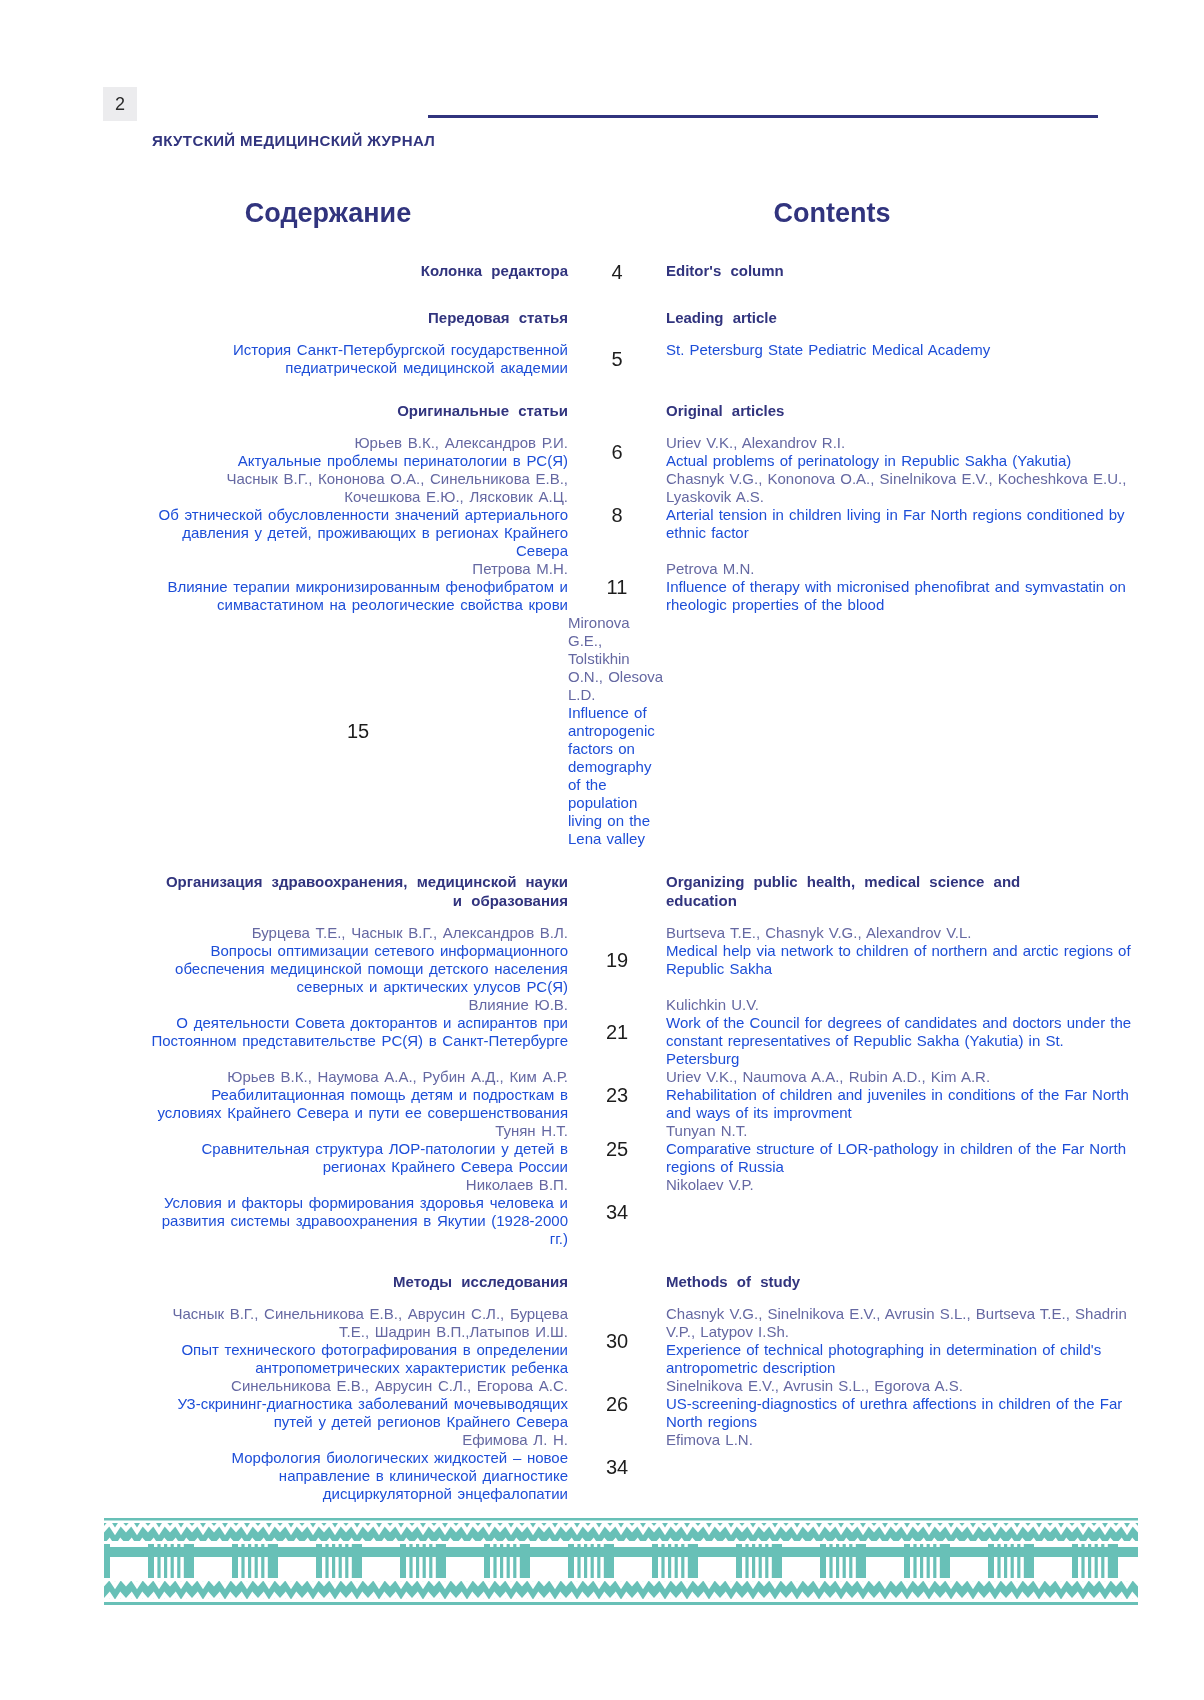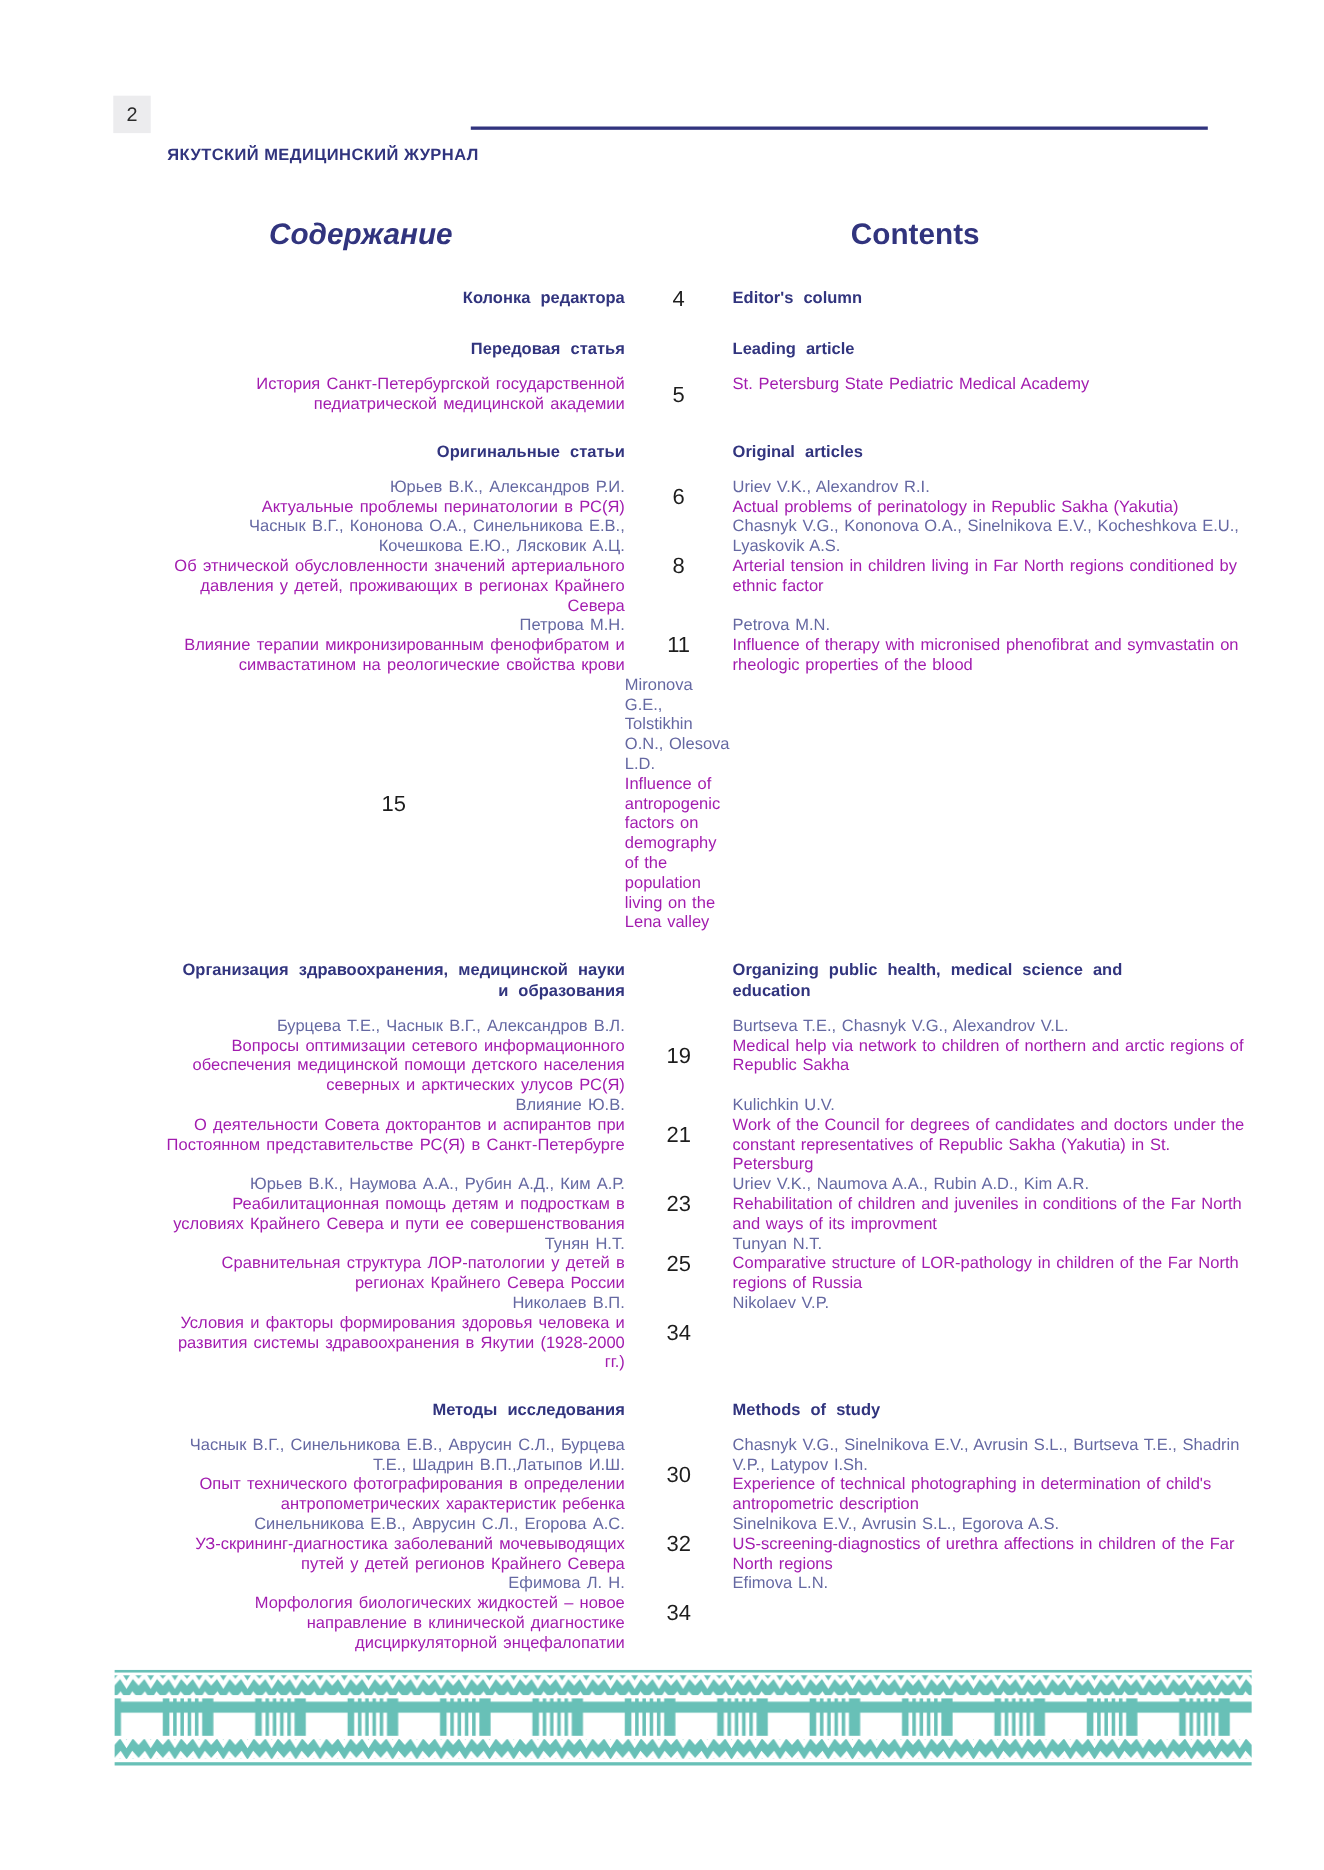--- a/index.html
+++ b/index.html
@@ -23,42 +23,42 @@
     background:var(--navy,#31347e);
   }
 
   
   .toc { position:absolute; left:148px; top:198px; width:1010px; }
   .grid3 { display:grid; grid-template-columns:420px 98px 472px; }
   .toc-titles { margin-bottom:32px; }
   .toc-title-ru, .toc-title-en {
     font-size:27px; font-weight:bold; color:var(--navy,#31347e); text-align:center;
   }
-  .toc-title-ru { padding-right:60px;font-style:italic; }
+  .toc-title-ru { padding-right:60px; }
   .toc-title-en { padding-right:140px; }
 
   .section { margin-top:24px; }
   .section:first-of-type { margin-top:0; }
   .section-heading { margin-bottom:14px; }
   .heading-ru, .heading-en {
     font-size:15px; line-height:19px; font-weight:bold; color:var(--navy,#31347e);
     word-spacing:5px;
   }
   .heading-ru { text-align:right; }
   .heading-en { max-width:412px; }
   .heading-page, .cell-page {
     display:flex; align-items:center; justify-content:center;
     font-size:20px; color:#1d1d1d; font-weight:400;
   }
 
   .entry { }
   .cell-ru { text-align:right; font-size:15px; line-height:18px; word-spacing:1.5px; }
   .cell-en { font-size:15px; line-height:18px; word-spacing:1px; }
   .authors { color:var(--author,#6568a2); }
-  .title-text { color:#a21caf; }
+  .title-text { color:#1d4ed8; }
 
   
   .ornament { position:absolute; left:104px; top:1518px; width:1034px; height:92px; }
   .orn-teal { fill:var(--teal,#68c0b7); }
 </style>
 </head>
 <body>
 
 <div class="page">
 
@@ -243,21 +243,21 @@
       <div class="authors">Chasnyk V.G., Sinelnikova E.V., Avrusin S.L., Burtseva T.E., Shadrin V.P., Latypov I.Sh.</div>
       <div class="title-text">Experience of technical photographing in determination of child's antropometric description</div>
     </div>
   </div>
 
   <div class="grid3 entry">
     <div class="cell-ru">
       <div class="authors">Синельникова Е.В., Аврусин С.Л., Егорова А.С.</div>
       <div class="title-text">УЗ-скрининг-диагностика заболеваний мочевыводящих путей у детей регионов Крайнего Севера</div>
     </div>
-    <div class="cell-page">32</div>
+    <div class="cell-page">26</div>
     <div class="cell-en">
       <div class="authors">Sinelnikova E.V., Avrusin S.L., Egorova A.S.</div>
       <div class="title-text">US-screening-diagnostics of urethra affections in children of the Far North regions</div>
     </div>
   </div>
 
   <div class="grid3 entry">
     <div class="cell-ru">
       <div class="authors">Ефимова Л. Н.</div>
       <div class="title-text">Морфология биологических жидкостей – новое направление в клинической диагностике дисциркуляторной энцефалопатии</div>

